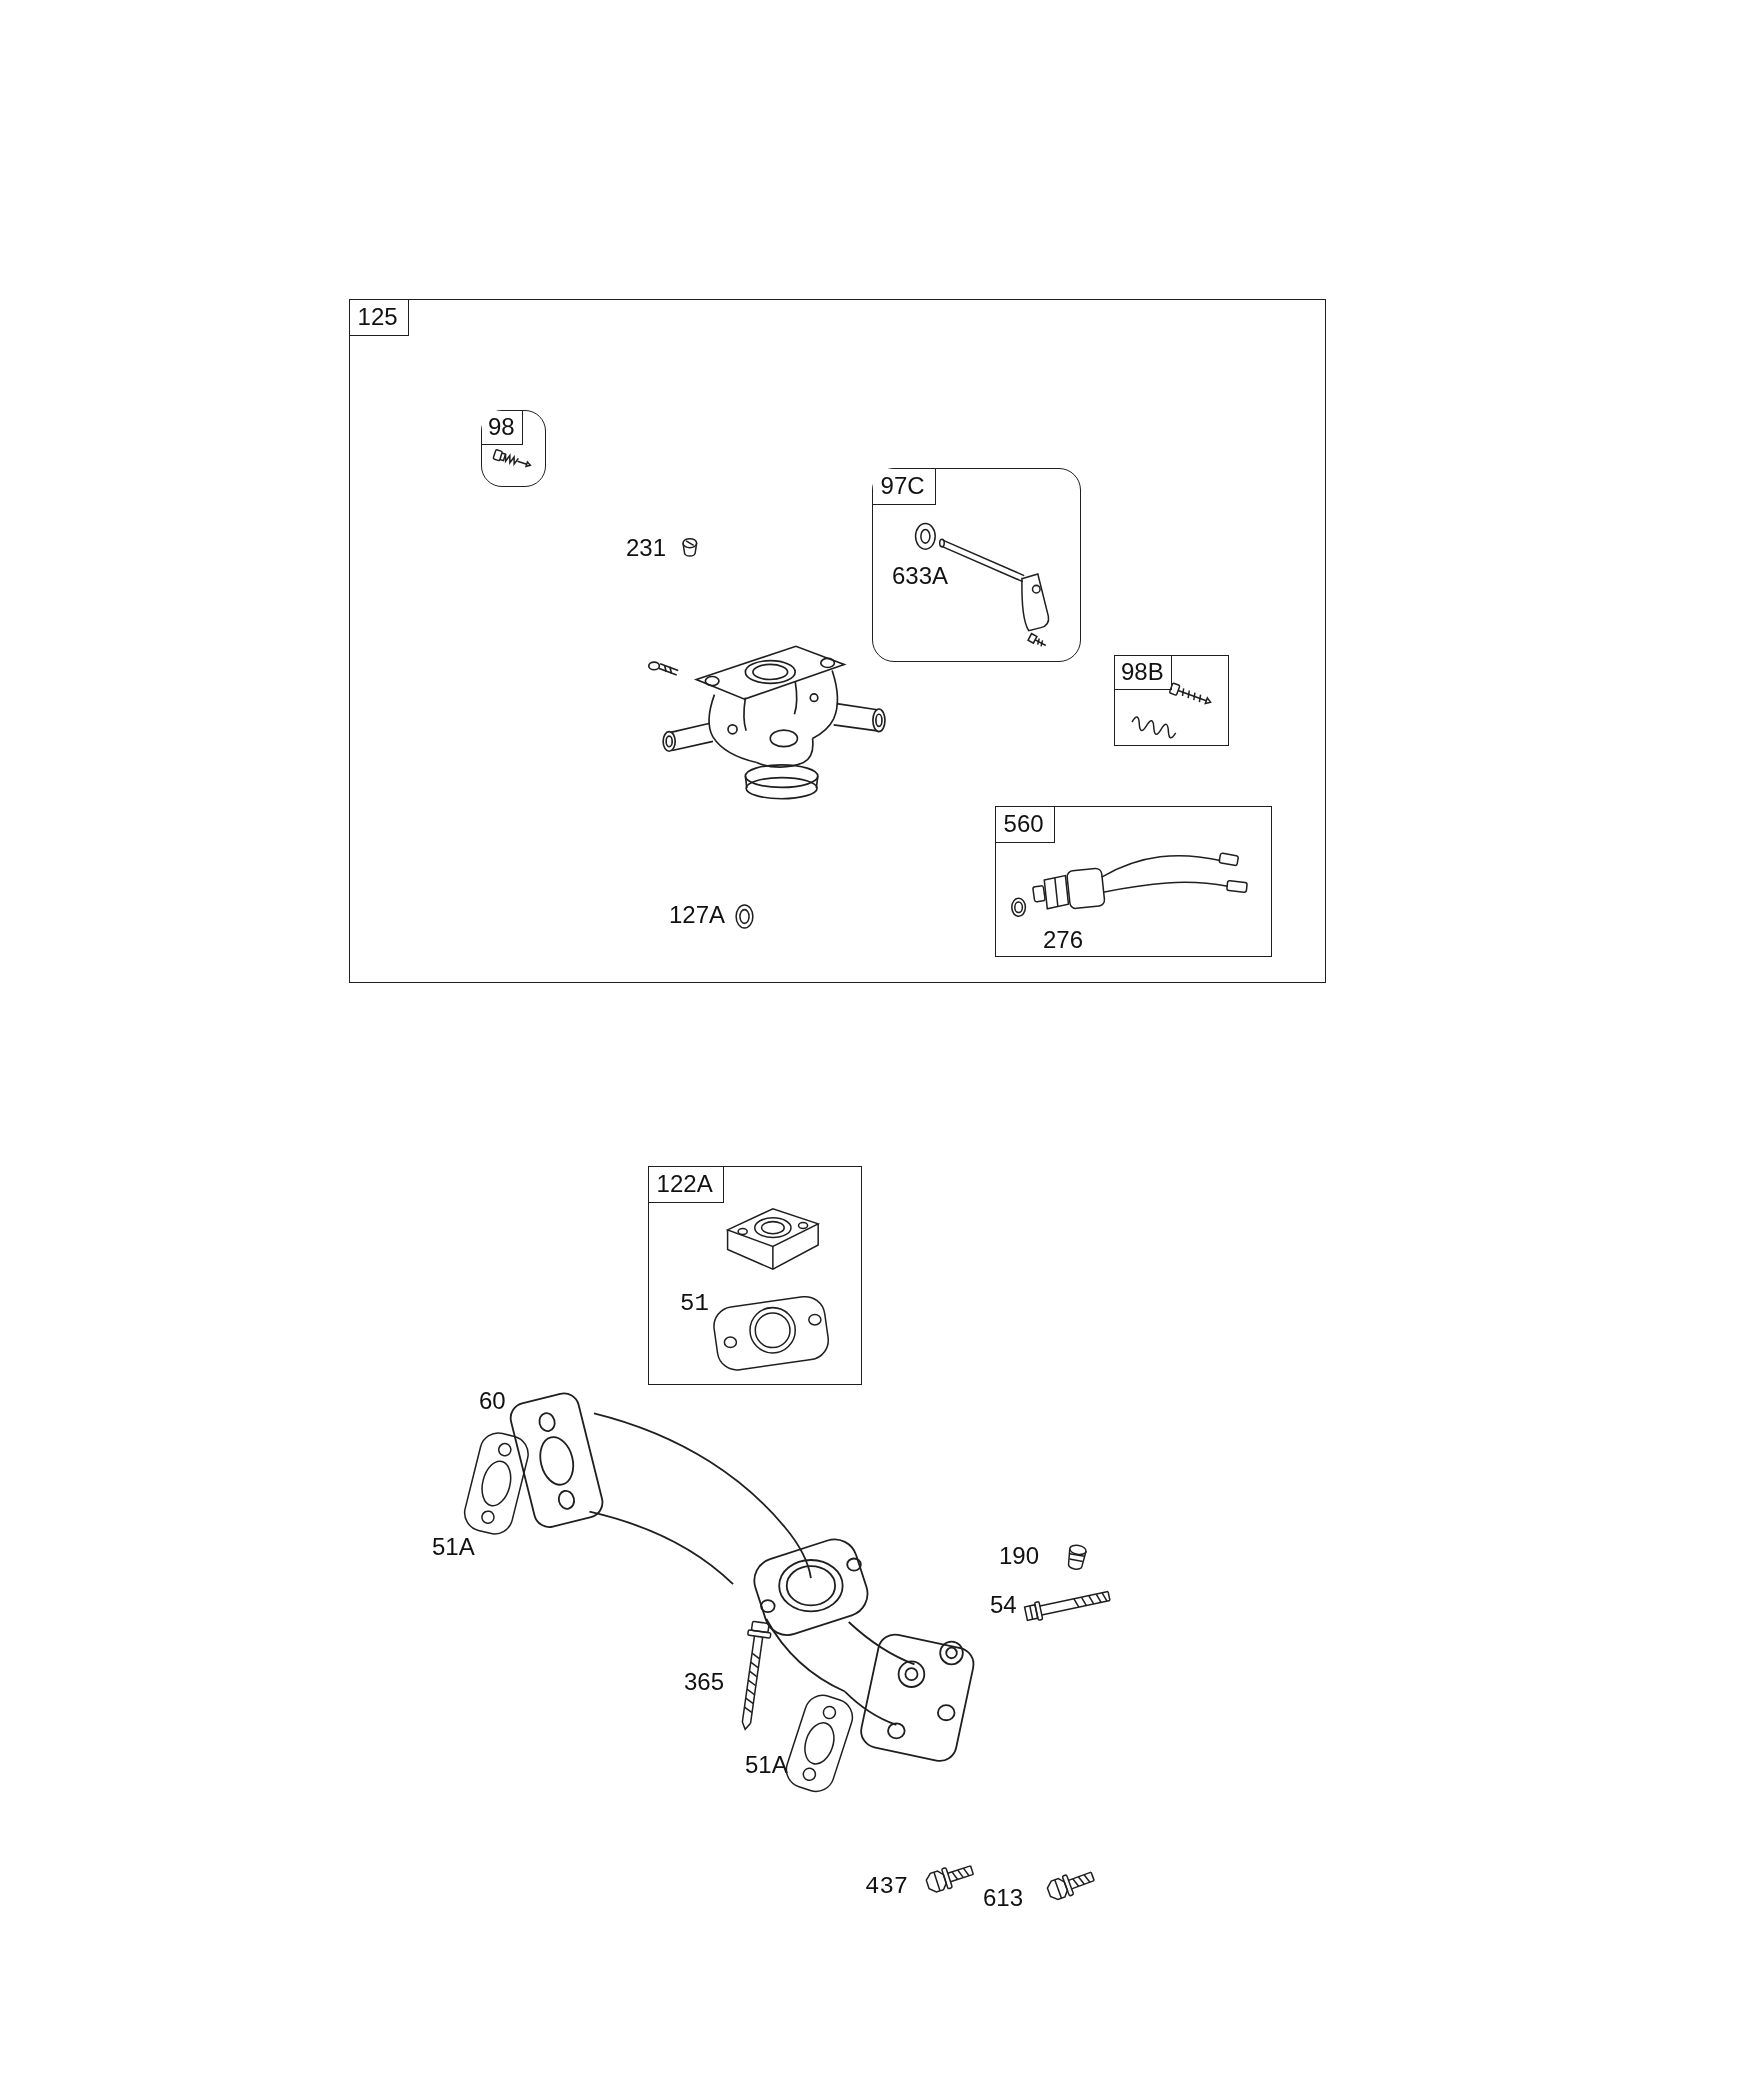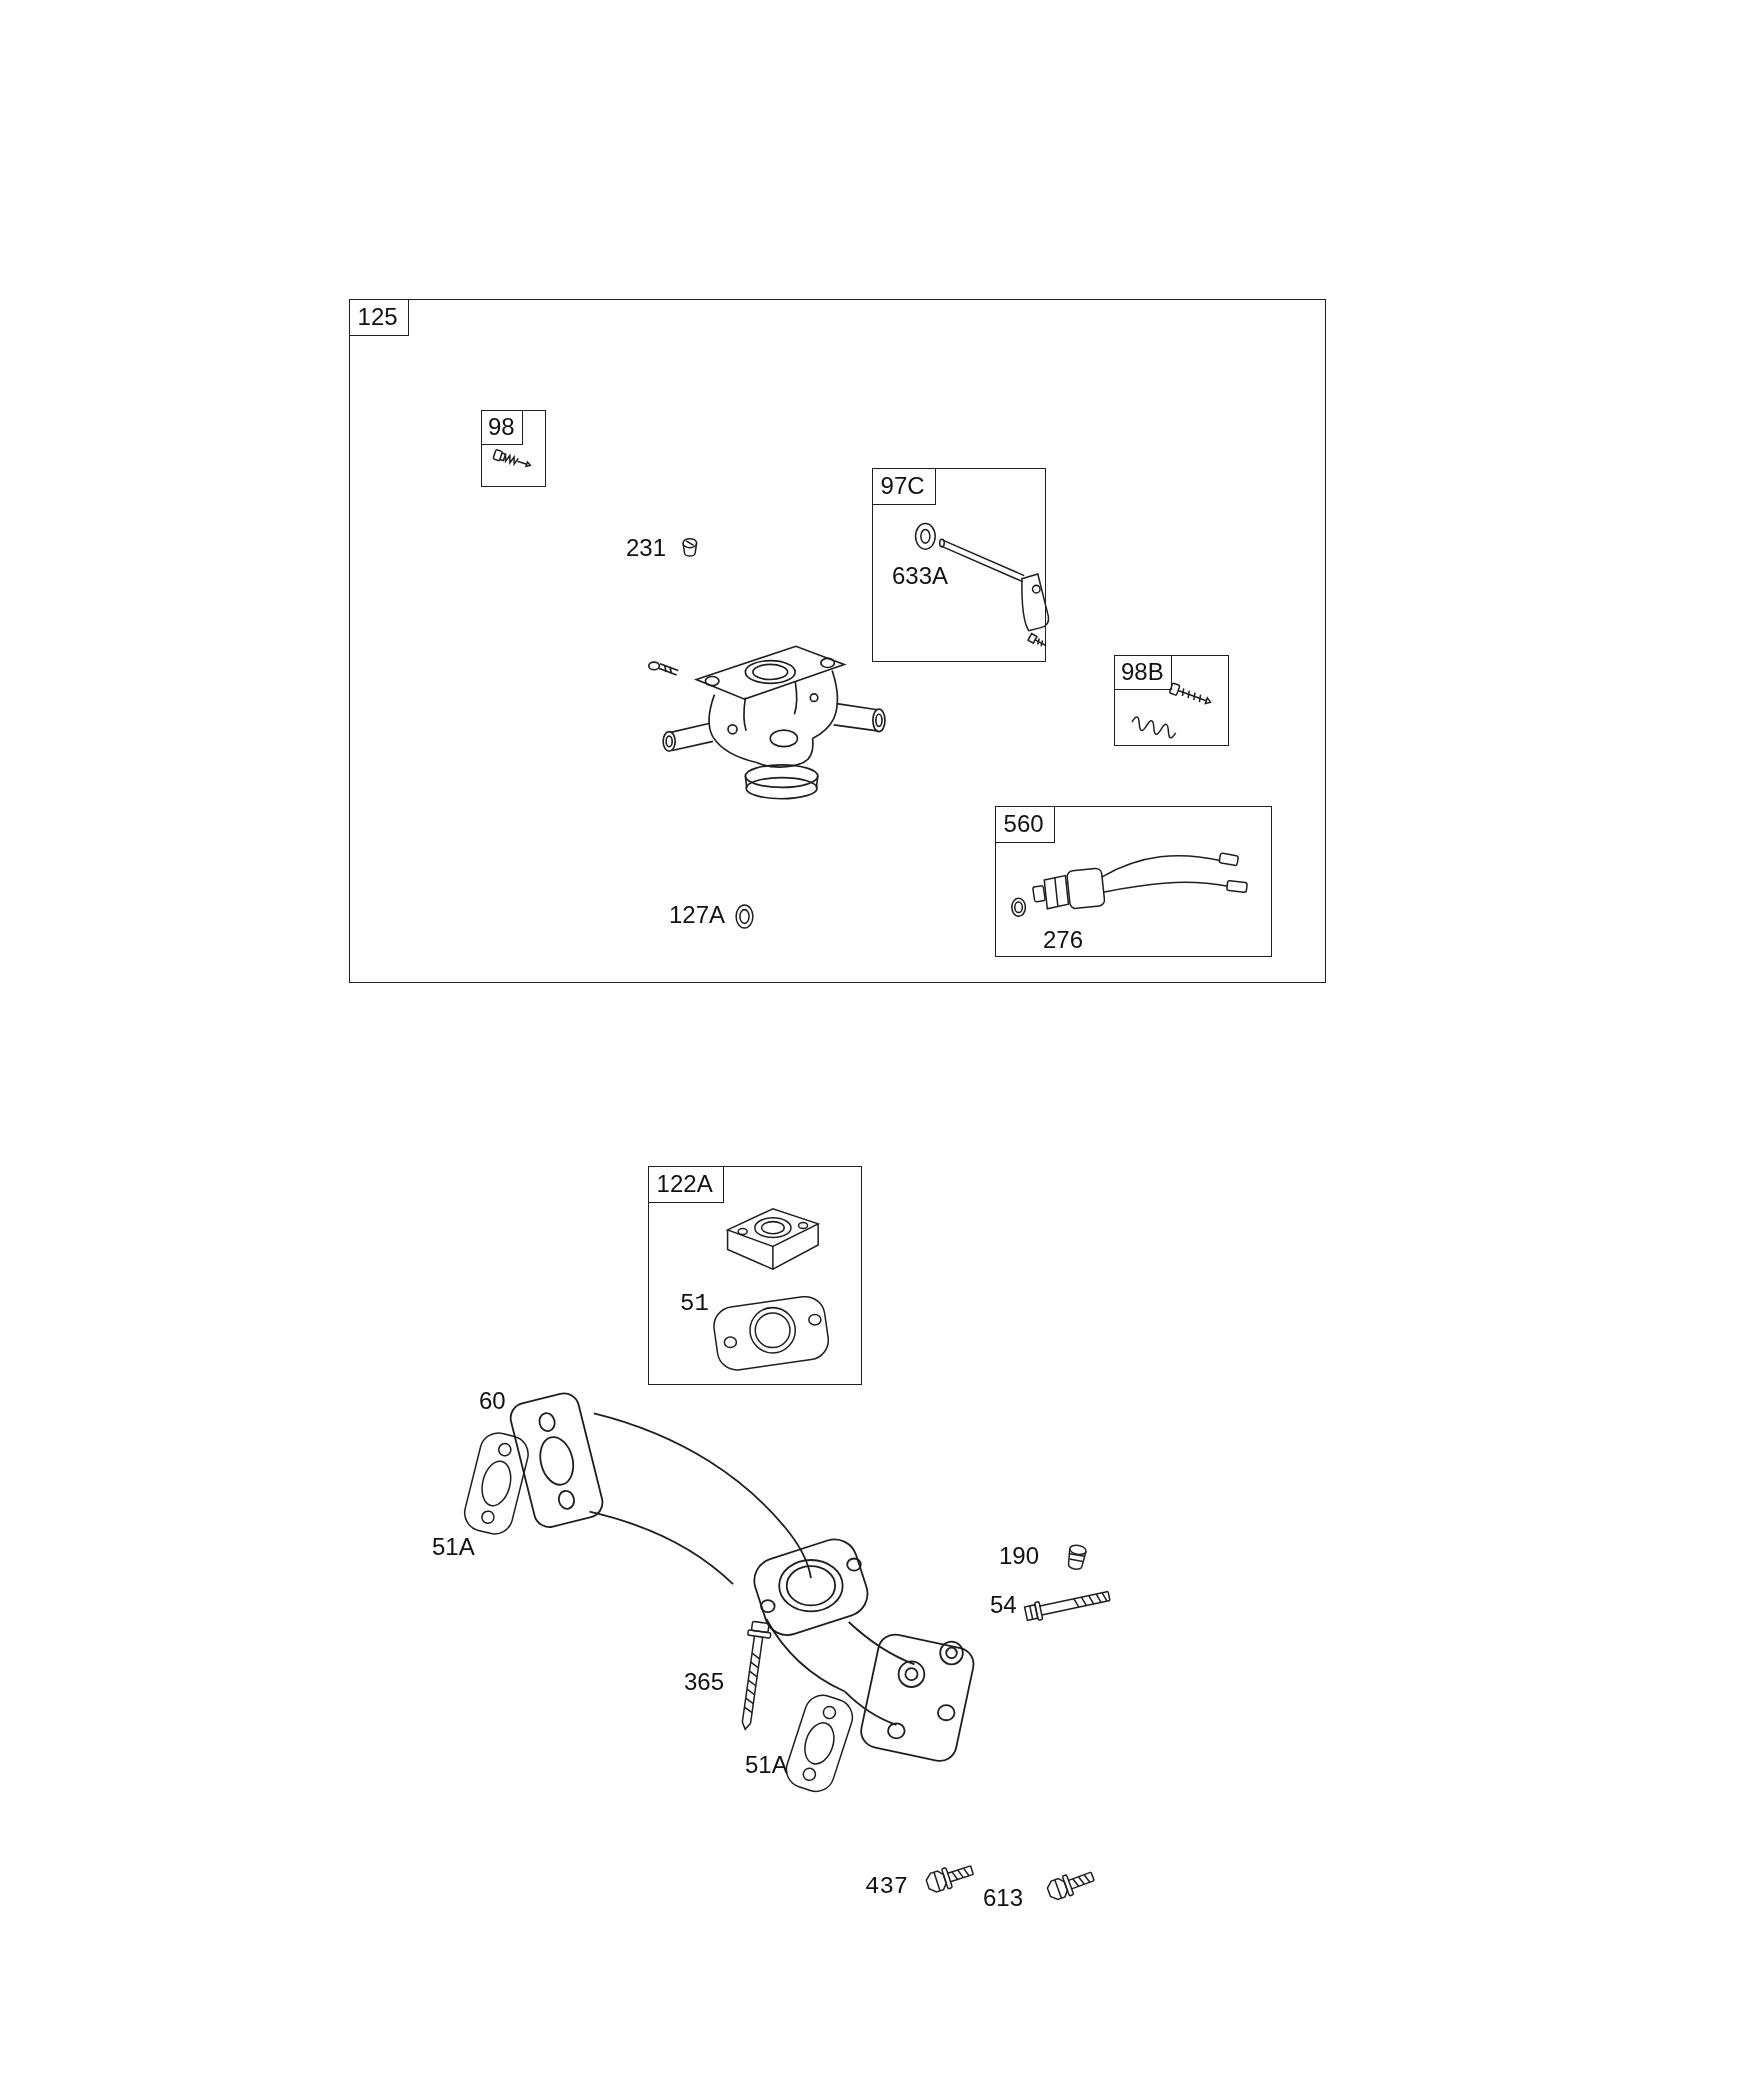--- a/index.html
+++ b/index.html
@@ -41,25 +41,25 @@
 </style>
 </head>
 <body>
 
 <div class="canvas">
 
   <div class="group-box" style="left:349px; top:299px; width:977px; height:684px;">
     <div class="group-tag">125</div>
   </div>
 
-  <div class="group-box" style="left:481px; top:410px; width:65px; height:77px;">
+  <div class="group-box" style="left:481px; top:410px; width:65px; height:77px;border-radius:21px;">
     <div class="group-tag" style="padding:3px 7.6px 3.8px 6px;">98</div>
   </div>
 
-  <div class="group-box" style="left:872px; top:468px; width:174px; height:194px;">
+  <div class="group-box" style="left:872px; top:468px; width:209px; height:194px;border-radius:22px;">
     <div class="group-tag">97C</div>
   </div>
 
   <div class="group-box" style="left:1114px; top:655px; width:115px; height:91px;">
     <div class="group-tag" style="padding:3px 7.6px 3.8px 6px;">98B</div>
   </div>
 
   <div class="group-box" style="left:995px; top:806px; width:277px; height:151px;">
     <div class="group-tag">560</div>
   </div>

